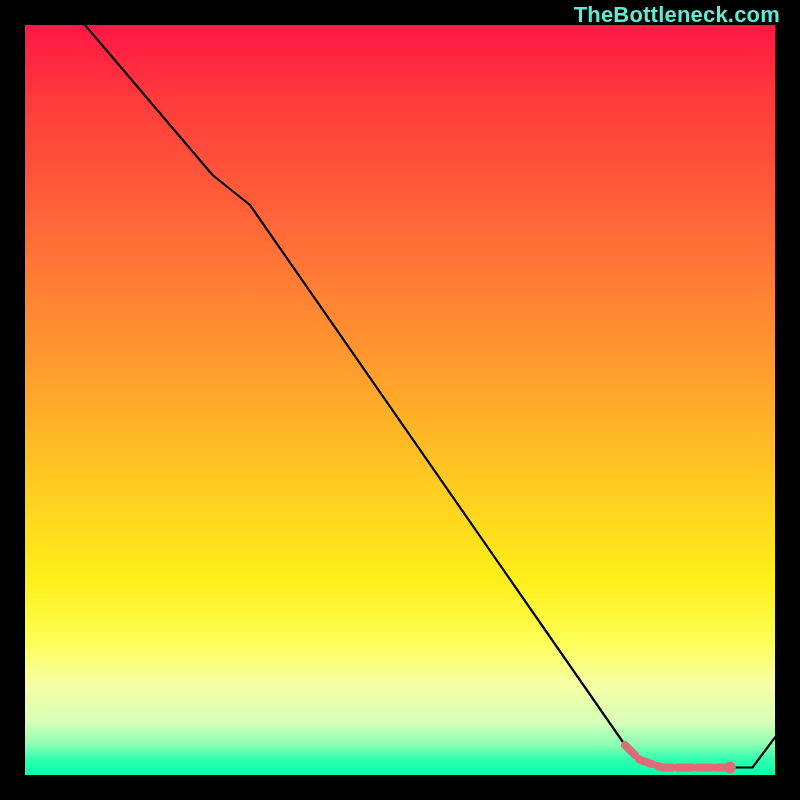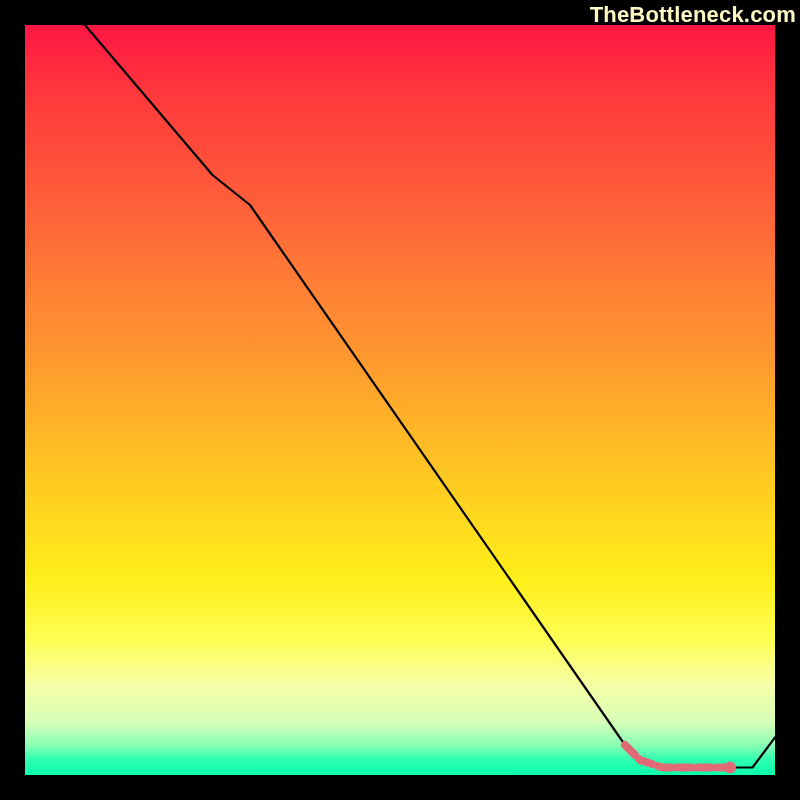--- a/index.html
+++ b/index.html
@@ -28,25 +28,25 @@
       #feff55 82%,
       #f6ffa6 88%,
       #d6ffb8 93%,
       #8affb4 96%,
       #2dffb0 98%,
       #0affac 100%);
   }
   .watermark {
     position: absolute;
     top: 2px;
-    right: 4px;
+    right: 20px;
     font-family: Arial, Helvetica, sans-serif;
     font-size: 22px;
     font-weight: 600;
-    color: #fef9c3;
+    color: #5eead4;
     letter-spacing: 0.2px;
     user-select: none;
   }
   svg.curve {
     position: absolute;
     left: 0; top: 0;
     width: 100%;
     height: 100%;
   }
 </style>

